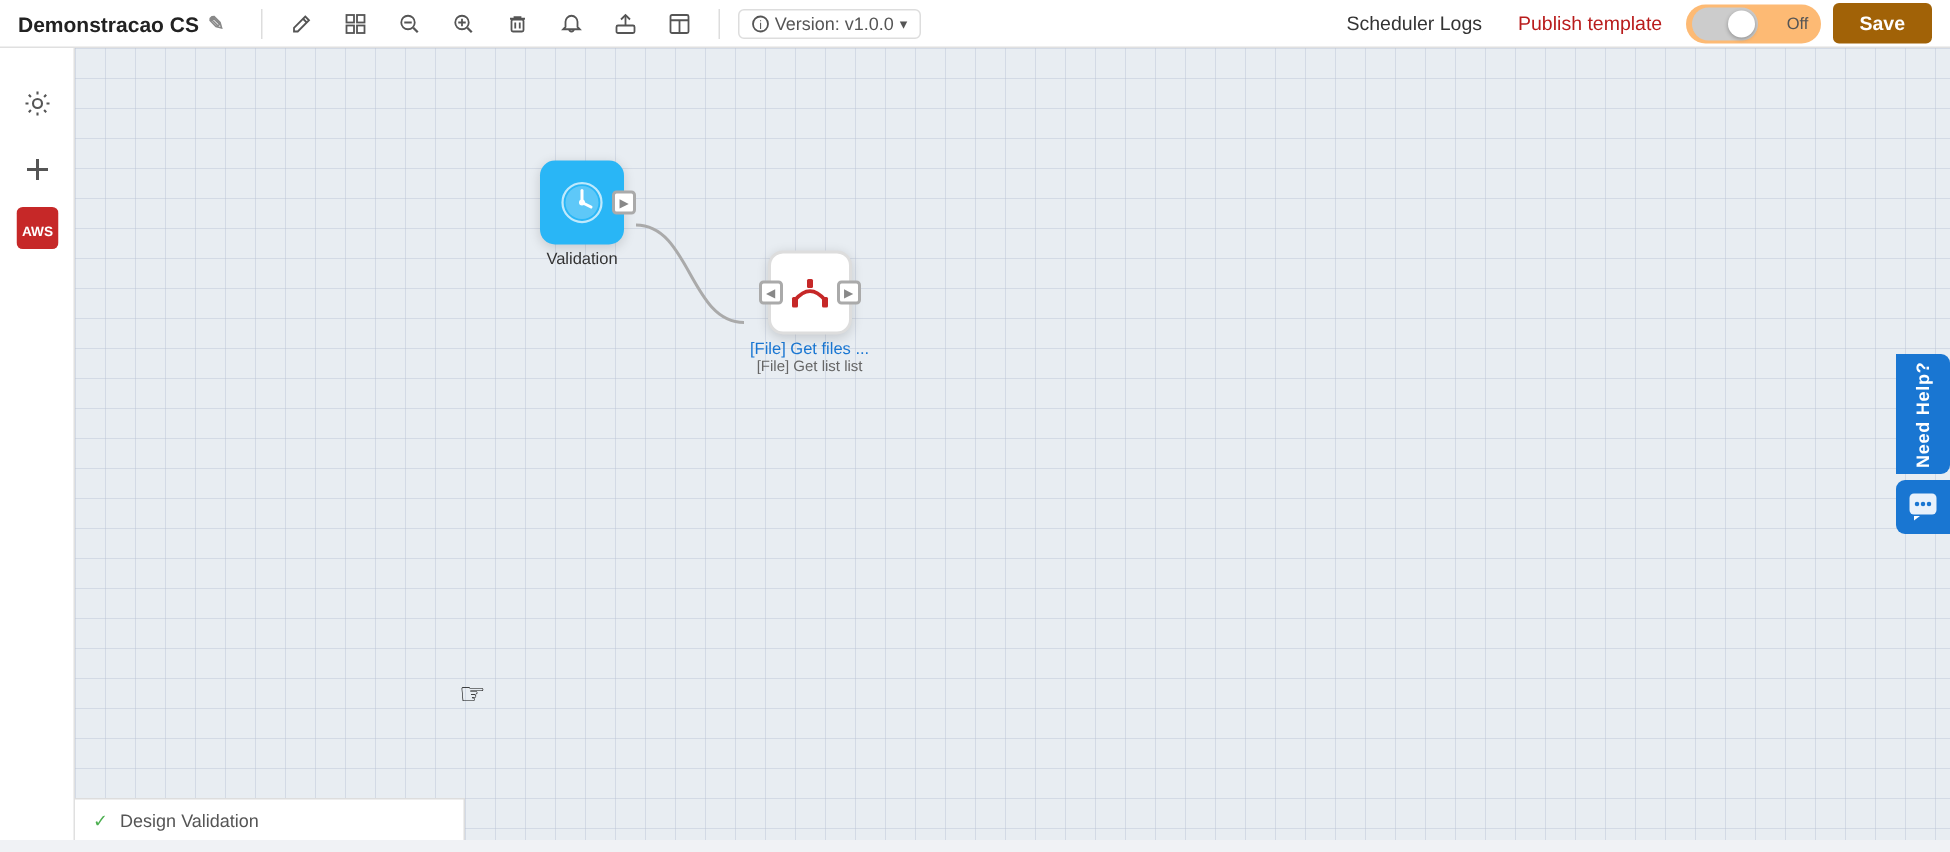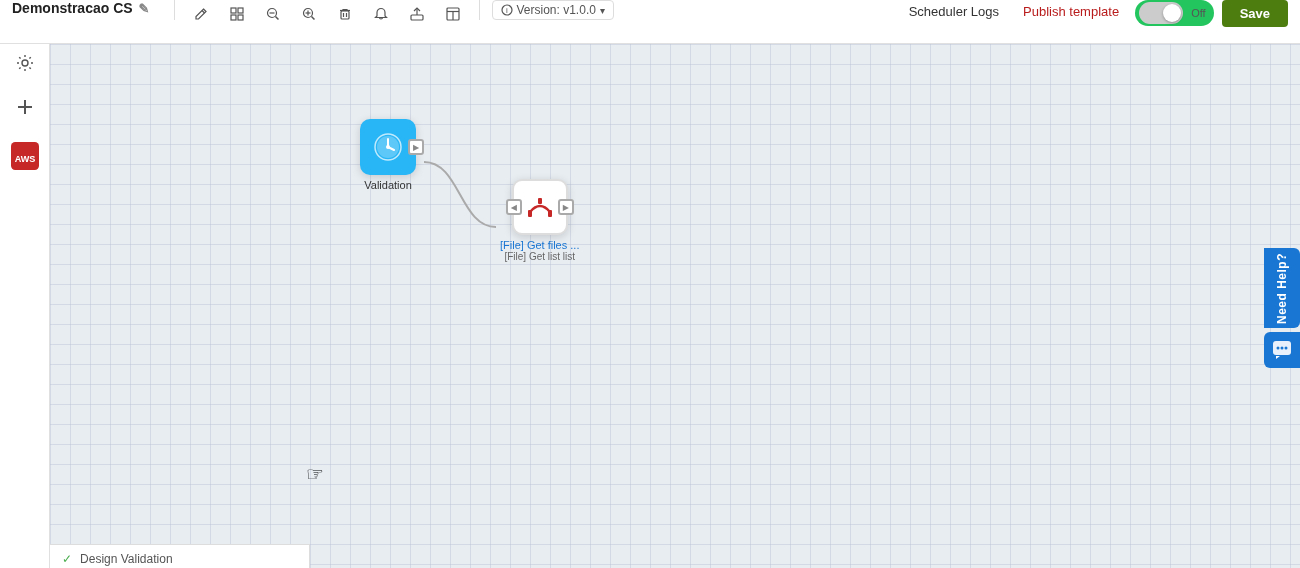--- a/index.html
+++ b/index.html
@@ -1,22 +1,22 @@
 <!DOCTYPE html>
 <html><head>
   <meta charset="utf-8">
   <style>
     * { box-sizing: border-box; margin: 0; padding: 0; }
     body { font-family: -apple-system, BlinkMacSystemFont, 'Segoe UI', sans-serif; background: #f0f2f5; width: 1300px; height: 568px; overflow: hidden; }
 
     
     .header {
       display: flex;
-      align-items: flex-start;
-      height: 44px;
+      align-items: center;
+      height: 32px;
       background: #fff;
       border-bottom: 1px solid #e0e0e0;
       padding: 0 12px;
       gap: 8px;
       position: relative;
       z-index: 10;
     }
     .header-title {
       display: flex;
       align-items: center;
@@ -74,22 +74,22 @@
       border: none;
       cursor: pointer;
       padding: 4px 8px;
       border-radius: 4px;
     }
 
     
     .toggle-wrap {
       display: flex;
       align-items: center;
-      gap: 4px;
-      background: #22c55e;
+      gap: 15px;
+      background: #fdba74;
       border-radius: 20px;
       padding: 2px 4px;
     }
     .toggle-track {
       width: 44px;
       height: 22px;
       background: #ccc;
       border-radius: 11px;
       position: relative;
       cursor: pointer;
@@ -105,21 +105,21 @@
       right: 2px;
       box-shadow: 0 1px 3px rgba(0,0,0,0.3);
     }
     .toggle-label {
       font-size: 11px;
       color: #555;
       padding: 0 4px;
     }
 
     .save-btn {
-      background: #4d7c0f;
+      background: #a16207;
       color: #fff;
       border: none;
       border-radius: 4px;
       padding: 6px 18px;
       font-size: 13px;
       font-weight: 600;
       cursor: pointer;
     }
 
     
@@ -137,21 +137,21 @@
       flex-direction: column;
       align-items: center;
       padding: 10px 0;
       gap: 8px;
       z-index: 5;
     }
     .sidebar-icon-btn {
       width: 36px;
       height: 36px;
       display: flex;
-      align-items: flex-start;
+      align-items: flex-end;
       justify-content: center;
       border-radius: 6px;
       cursor: pointer;
       color: #555;
       font-size: 16px;
       border: none;
       background: transparent;
     }
 
     

